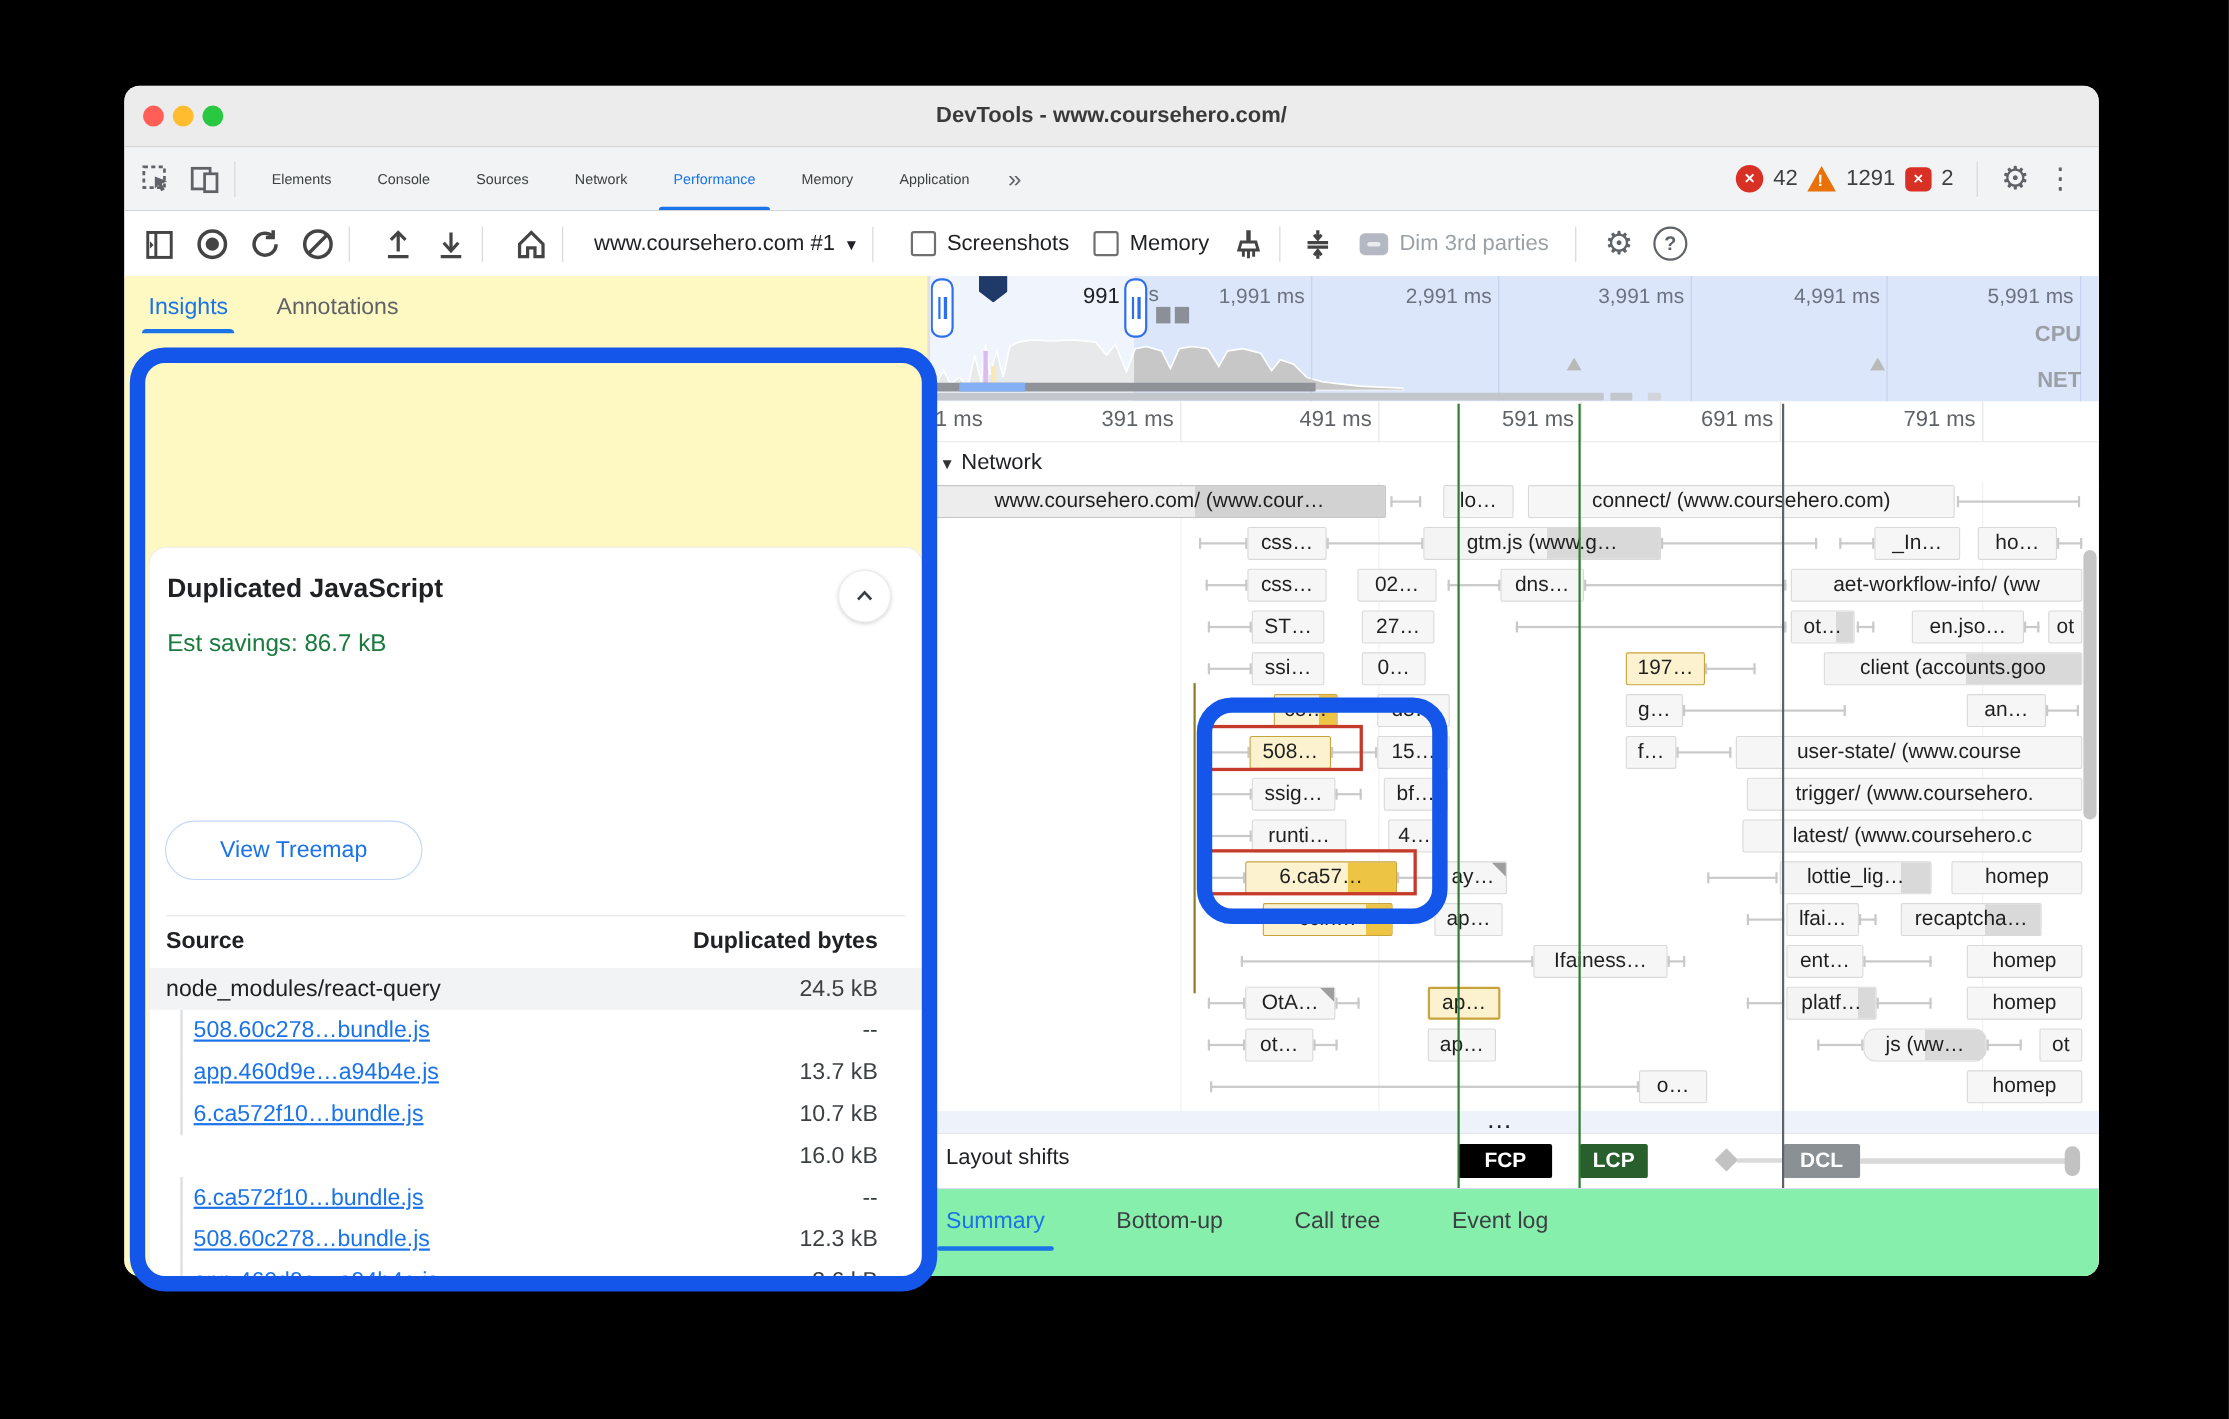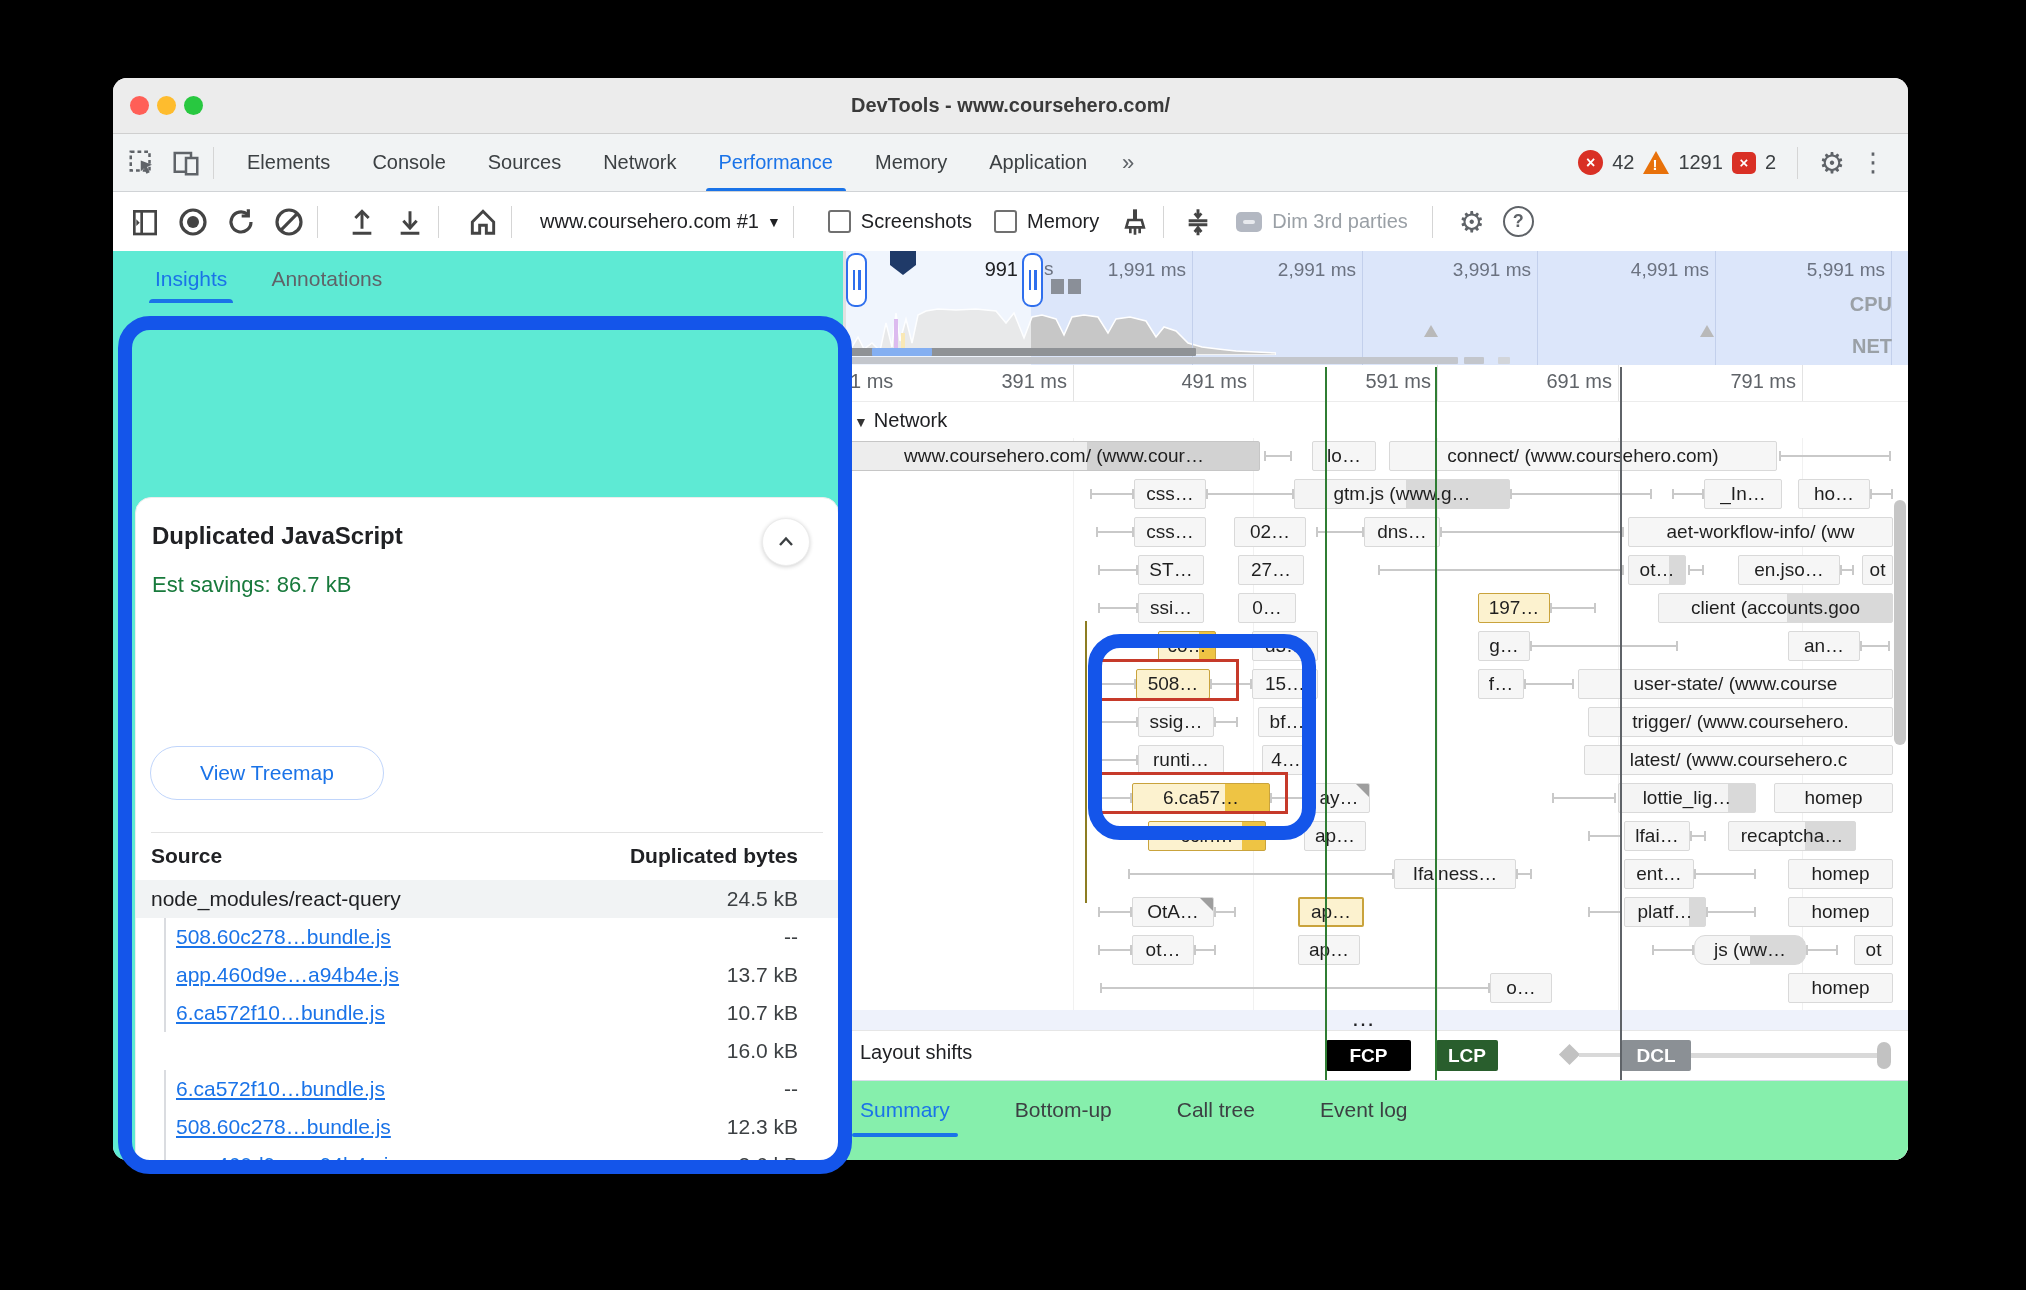--- a/index.html
+++ b/index.html
@@ -11,21 +11,21 @@
   #titlebar{position:absolute;left:0;top:0;width:100%;height:55px;background:#ececec;border-bottom:1px solid #cfcfcf;}
   .light{position:absolute;top:18px;width:19px;height:19px;border-radius:50%;}
   #title{position:absolute;left:0;right:0;top:0;height:55px;line-height:55px;text-align:center;
          font-size:20px;font-weight:bold;color:#3a3a3a;}
   
   #tabbar{position:absolute;left:0;top:56px;width:100%;height:57px;background:#f1f3f4;
           border-bottom:1px solid #d0d3d6;display:flex;align-items:center;}
   .tbicon{width:30px;height:30px;margin-left:14px;flex:0 0 auto;}
   .vdiv{width:1px;height:32px;background:#d5d5d5;margin:0 12px;flex:0 0 auto;}
   #main-tabs{display:flex;height:57px;}
-  .mtab{position:relative;height:57px;line-height:57px;padding:0 21px;font-size:20px;color:#3c4043;cursor:default;}
+  .mtab{position:relative;height:57px;line-height:57px;padding:0 21px;font-size:13px;color:#3c4043;cursor:default;}
   .mtab.sel{color:#1a73e8;}
   .mtab.sel::after{content:"";position:absolute;left:8px;right:8px;bottom:0;height:3px;background:#1a73e8;border-radius:3px 3px 0 0;}
   #more-tabs{font-size:22px;color:#5f6368;padding:0 14px;}
   #badges{margin-left:auto;display:flex;align-items:center;gap:9px;margin-right:16px;}
   .cnt{font-size:20px;color:#3c4043;}
   #err-icon{width:25px;height:25px;border-radius:50%;background:#d93025;color:#fff;font-size:16px;font-weight:bold;
             text-align:center;line-height:25px;}
   #warn-icon{position:relative;width:0;height:0;border-left:13px solid transparent;border-right:13px solid transparent;
              border-bottom:23px solid #e8710a;}
   #warn-icon span{position:absolute;left:-4px;top:5px;width:8px;color:#fff;font-size:15px;font-weight:bold;}
@@ -40,21 +40,21 @@
   #target-sel{display:flex;align-items:center;font-size:20px;color:#202124;margin-left:16px;}
   #target-sel .dd{font-size:14px;margin-left:8px;color:#202124;}
   .cb{width:19px;height:19px;border:2px solid #707070;border-radius:3px;background:#fff;margin-left:22px;flex:0 0 auto;}
   .cblabel{font-size:20px;color:#202124;margin-left:10px;}
   .dimtoggle{width:26px;height:20px;background:#b3b8c2;border-radius:5px;margin-left:22px;position:relative;flex:0 0 auto;}
   .dimtoggle::after{content:"";position:absolute;left:7px;top:8px;width:12px;height:4px;background:#e8eaee;border-radius:2px;}
   .dimlabel{font-size:20px;color:#9aa0a6;margin-left:10px;}
   .helpc{width:27px;height:27px;border:2.5px solid #5f6368;border-radius:50%;color:#5f6368;font-weight:bold;
          font-size:18px;text-align:center;line-height:27px;margin-left:18px;flex:0 0 auto;}
   
-  #left{position:absolute;left:0;top:173px;width:730px;height:909px;background:#5eead4;padding-left:20px;}
+  #left{position:absolute;left:0;top:173px;width:730px;height:909px;background:#fef9c3;}
   #insight-tabs{display:flex;padding:16px 0 0 22px;gap:44px;}
   .stab{position:relative;font-size:21px;color:#5f6368;padding-bottom:12px;}
   .stab.sel{color:#1a73e8;}
   .stab.sel::after{content:"";position:absolute;left:-6px;right:-6px;bottom:0;height:4px;background:#1a73e8;border-radius:4px 4px 0 0;}
   #card{position:absolute;left:22px;top:246px;width:702px;height:836px;background:#fff;border:1px solid #ececec;border-radius:16px;}
   #ins-title{position:absolute;left:16px;top:24px;font-size:24px;font-weight:bold;color:#202124;}
   #chev-btn{position:absolute;right:28px;top:20px;width:46px;height:46px;border-radius:50%;background:#fff;
             border:1px solid #ececec;box-shadow:0 1px 4px rgba(0,0,0,.18);display:flex;align-items:center;justify-content:center;}
   #ins-savings{position:absolute;left:16px;top:74px;font-size:22px;color:#187a3c;}
   #ins-desc{position:absolute;left:16px;top:112px;width:656px;font-size:21.5px;line-height:40px;color:#202124;}

